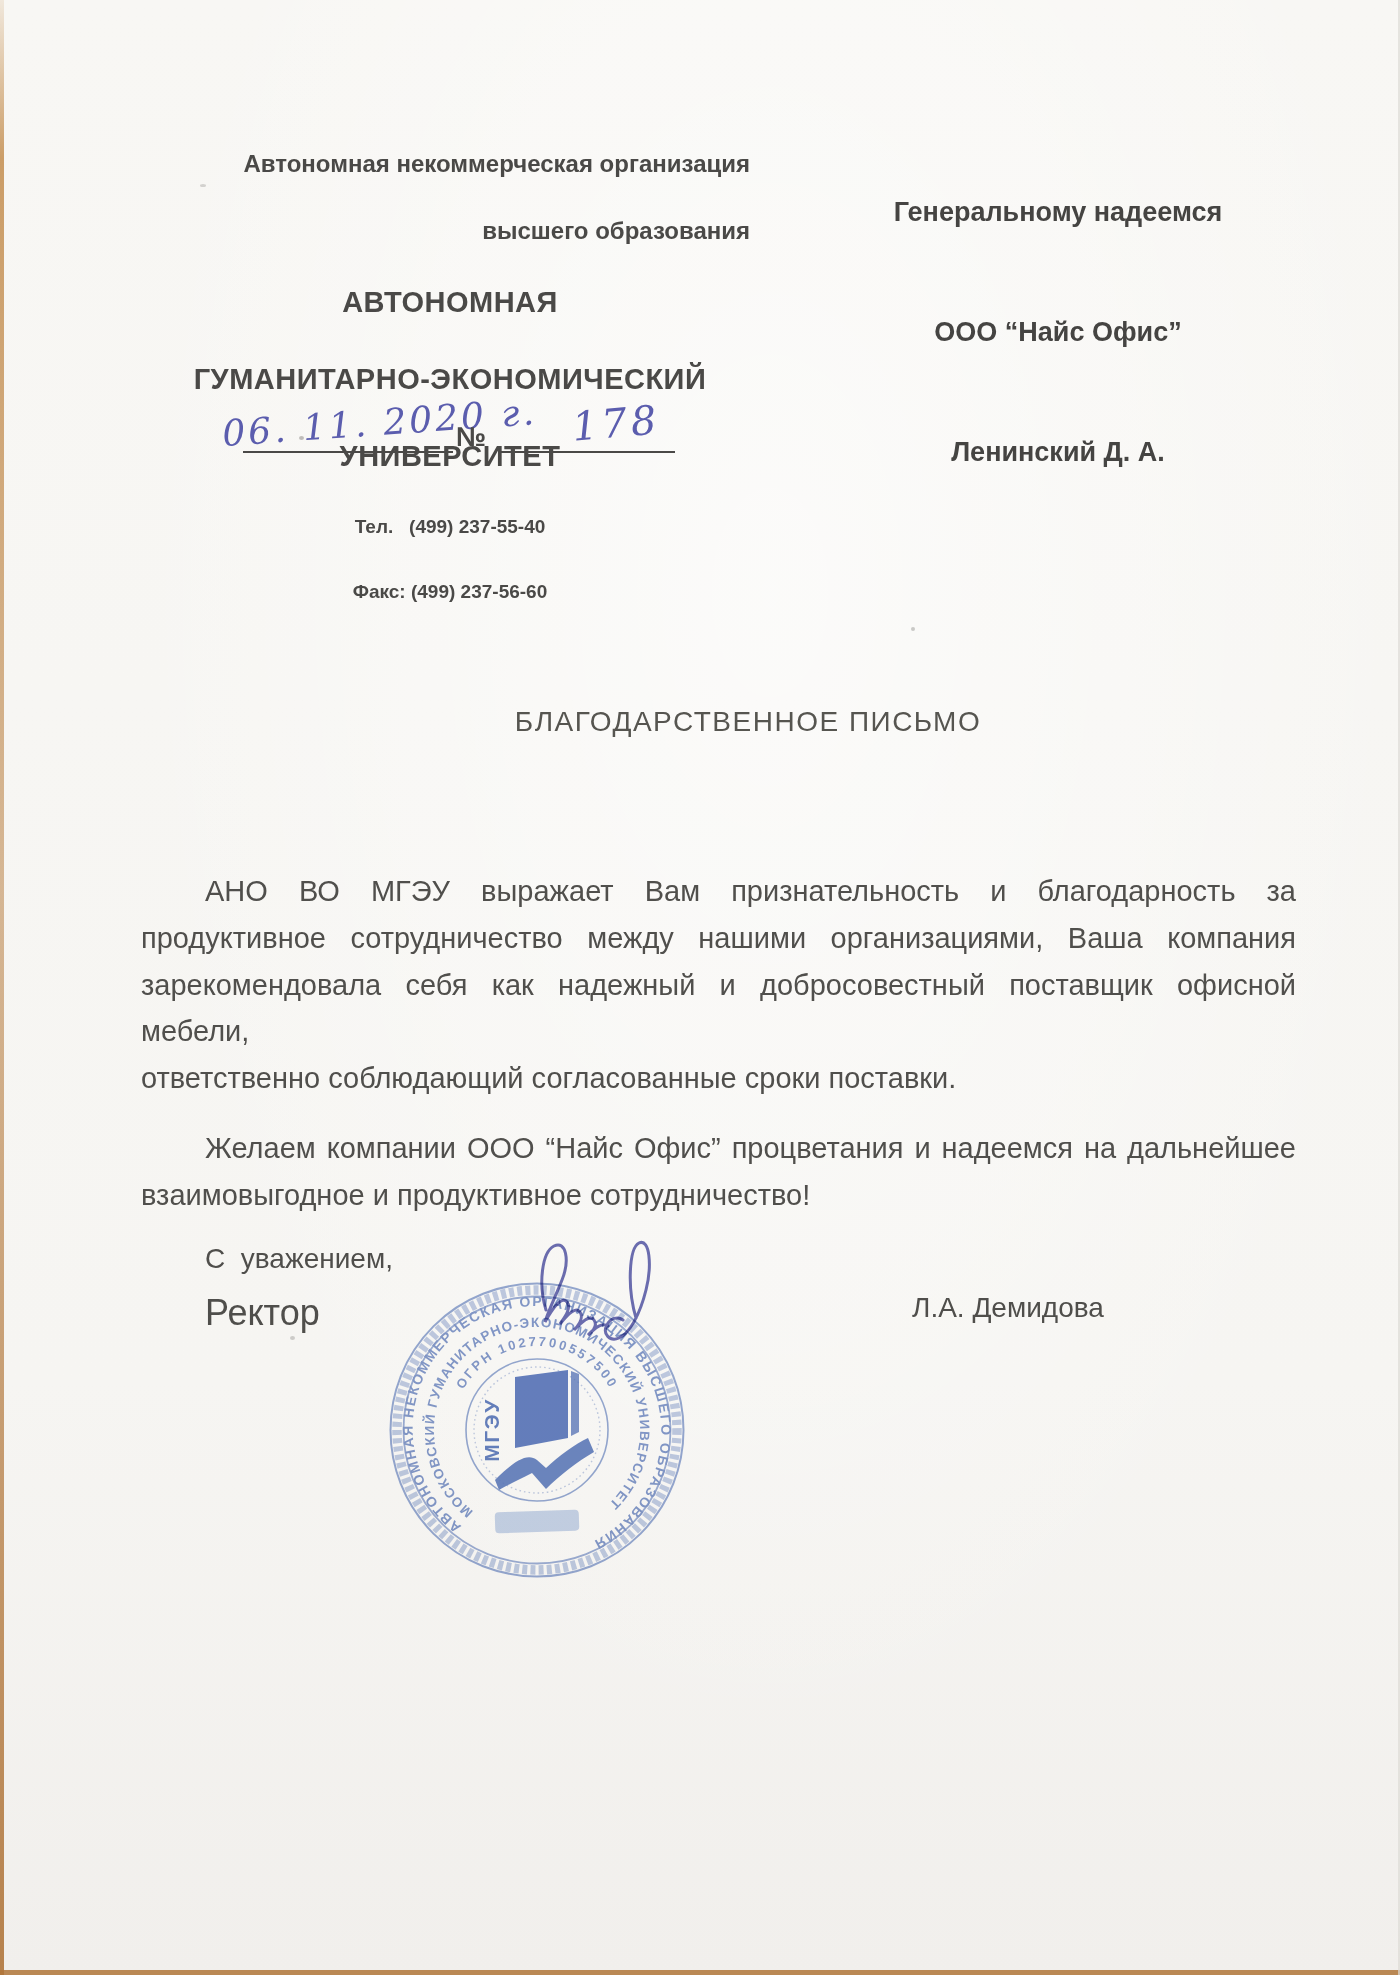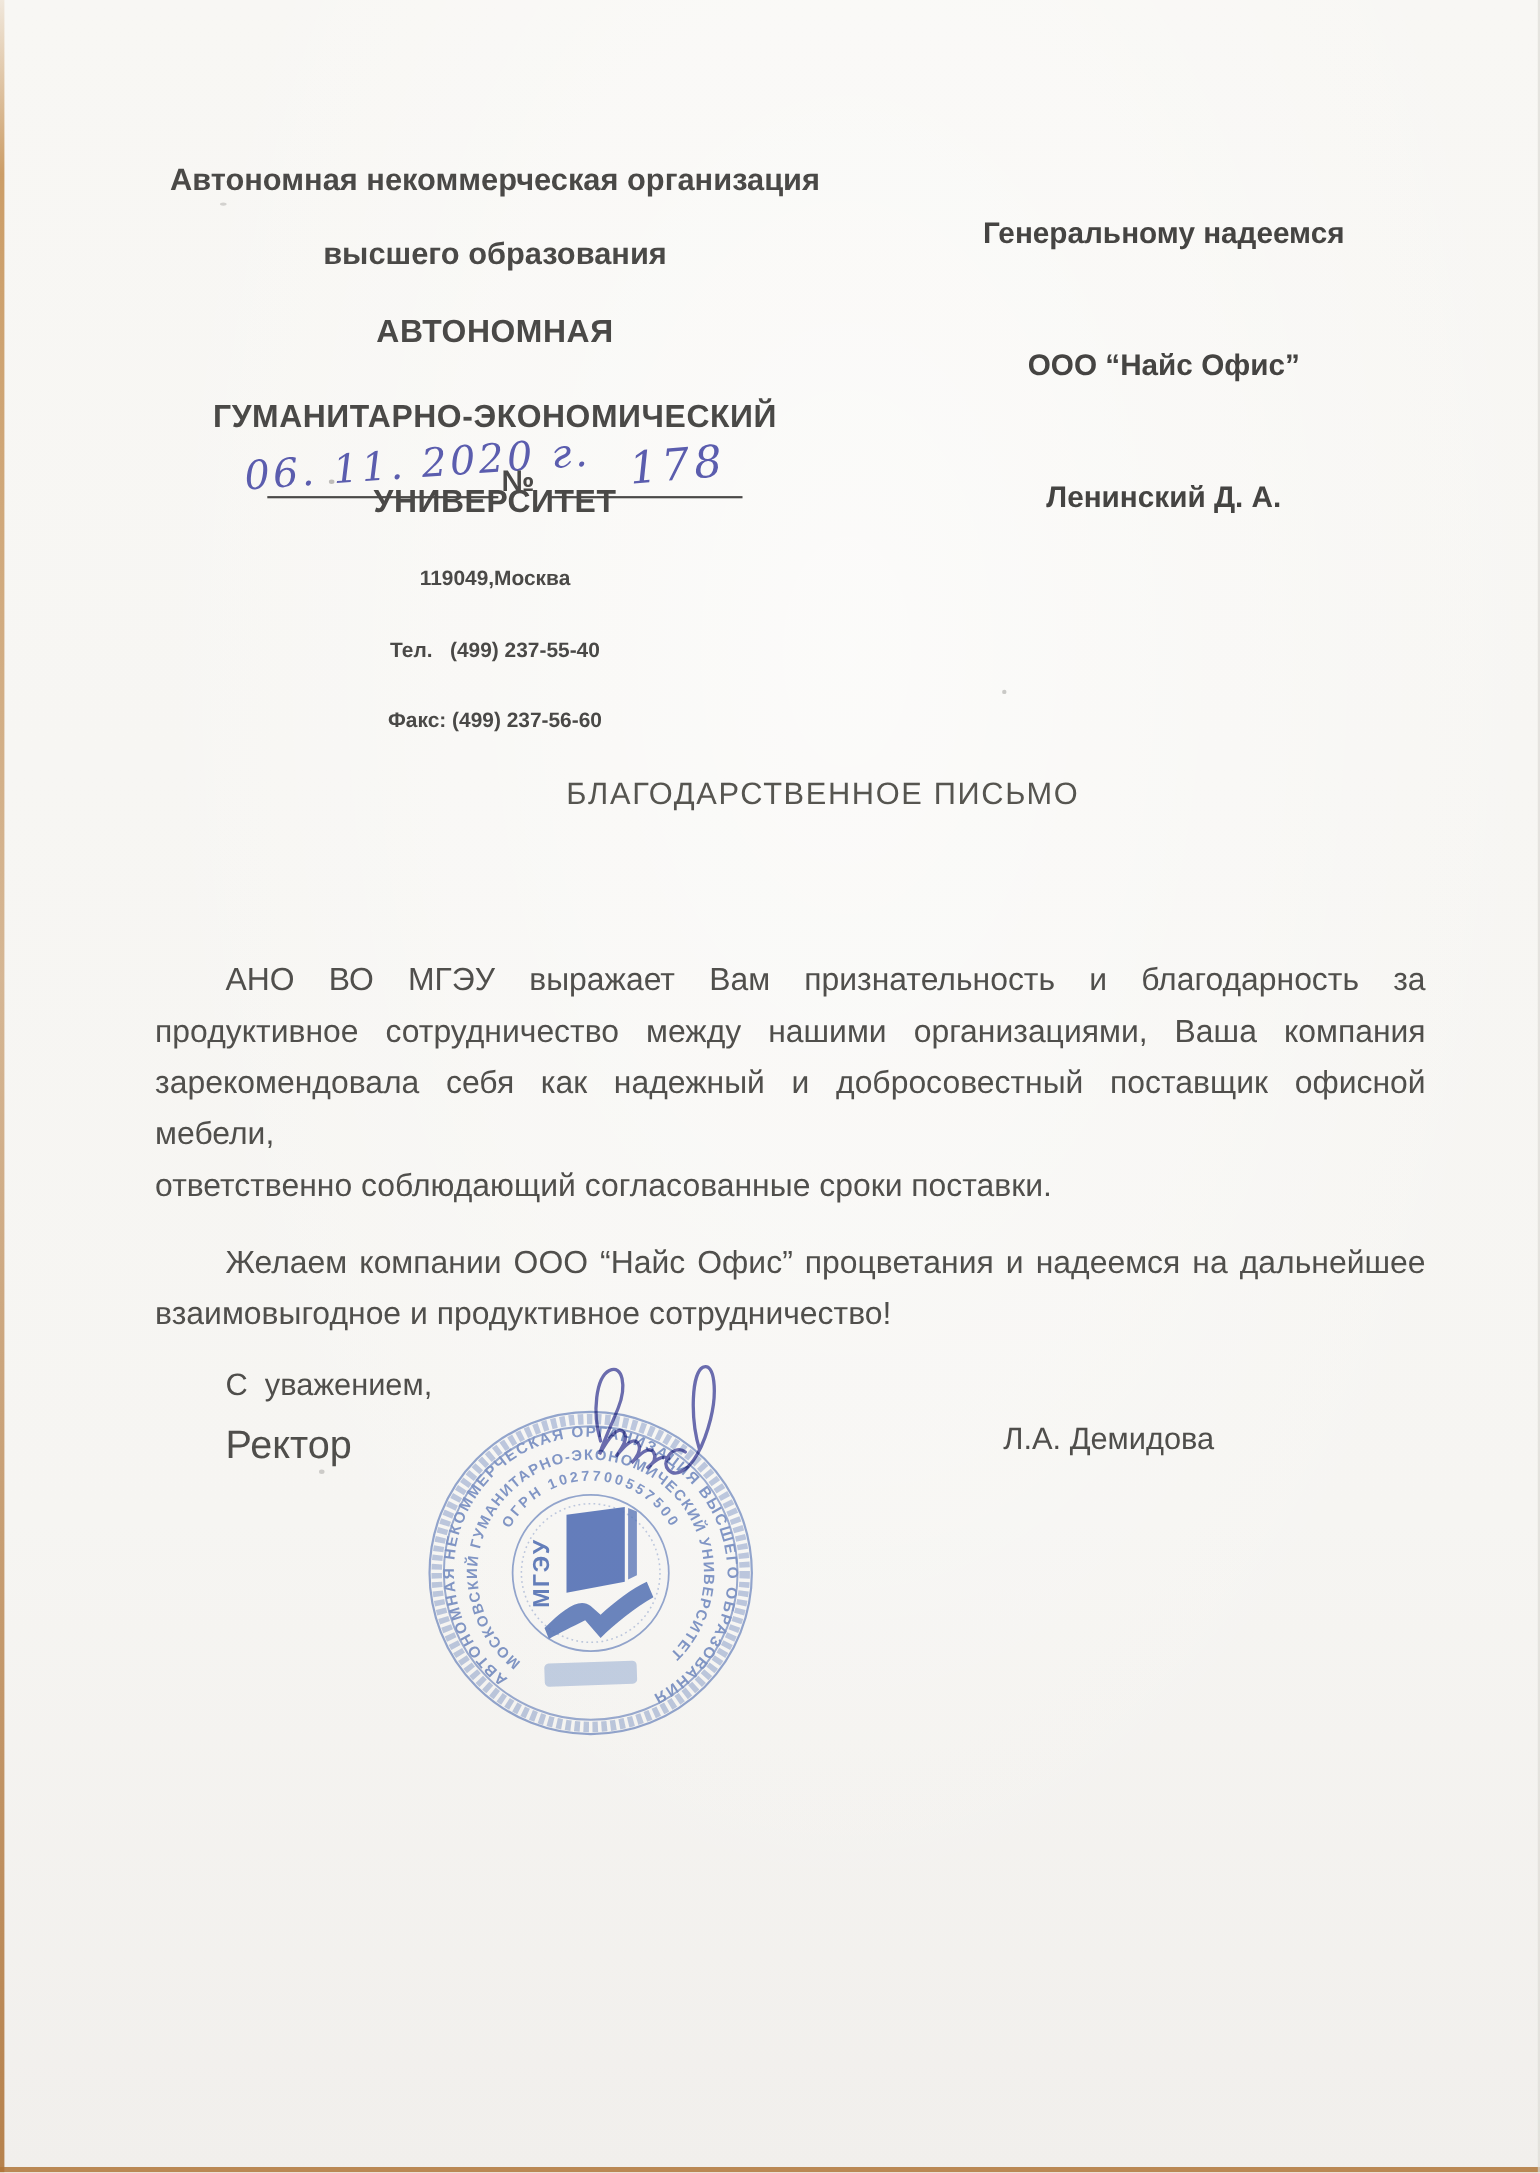--- a/index.html
+++ b/index.html
@@ -14,21 +14,21 @@
   
   .edge-left{position:absolute;left:0;top:0;width:4px;height:100%;
     background:linear-gradient(180deg,rgba(196,142,79,.15) 0%,rgba(196,142,79,.85) 8%,rgba(186,130,70,.55) 45%,rgba(176,118,60,.9) 100%);}
   .edge-bottom{position:absolute;left:0;bottom:0;width:100%;height:5px;background:#b0763a;opacity:.85;}
   .edge-right{position:absolute;right:0;top:0;width:2px;height:100%;background:#dddbd6;opacity:.7;}
   .speck{position:absolute;border-radius:50%;background:#8f8d89;}
 
   
   .letterhead{position:absolute;left:150px;top:112px;width:600px;text-align:center;
     font-weight:bold;color:#4a4947;white-space:pre-wrap;}
-  .lh-sm{font-size:28px;line-height:31px;}
+  .lh-sm{font-size:24px;line-height:31px;text-align:right;}
   .lh-big{font-size:29px;line-height:41px;letter-spacing:.5px;}
   .lh-addr{font-size:19px;line-height:28.5px;}
 
   
   .recipient{position:absolute;left:858px;top:112px;width:400px;text-align:center;
     font-weight:bold;font-size:27px;line-height:40px;color:#454442;white-space:pre-wrap;}
 
   
   .hand{font-family:"DejaVu Serif",serif;font-style:italic;color:#5b5dae;}
   .ref-date{position:absolute;left:222px;top:402px;font-size:36px;letter-spacing:3px;transform:rotate(-4deg);}
@@ -71,21 +71,20 @@
   <div class="speck" style="left:911px;top:627px;width:4px;height:4px;opacity:.45"></div>
   <div class="speck" style="left:290px;top:1336px;width:5px;height:4px;opacity:.4"></div>
   <div class="speck" style="left:200px;top:184px;width:6px;height:3px;opacity:.35"></div>
 
   <div class="letterhead">
     <div class="lh-sm">Автономная некоммерческая организация</div>
     <div class="lh-sm">высшего образования</div>
     <div class="lh-big">АВТОНОМНАЯ</div>
     <div class="lh-big">ГУМАНИТАРНО-ЭКОНОМИЧЕСКИЙ</div>
     <div class="lh-big">УНИВЕРСИТЕТ</div>
-    <div class="lh-addr">119049,Москва</div>
     <div class="lh-addr">Тел.   (499) 237-55-40</div>
     <div class="lh-addr">Факс: (499) 237-56-60</div>
   </div>
 
   <div class="recipient">
     <div>Генеральному надеемся</div>
     <div>ООО “Найс Офис”</div>
     <div>Ленинский Д. А.</div>
   </div>
 

